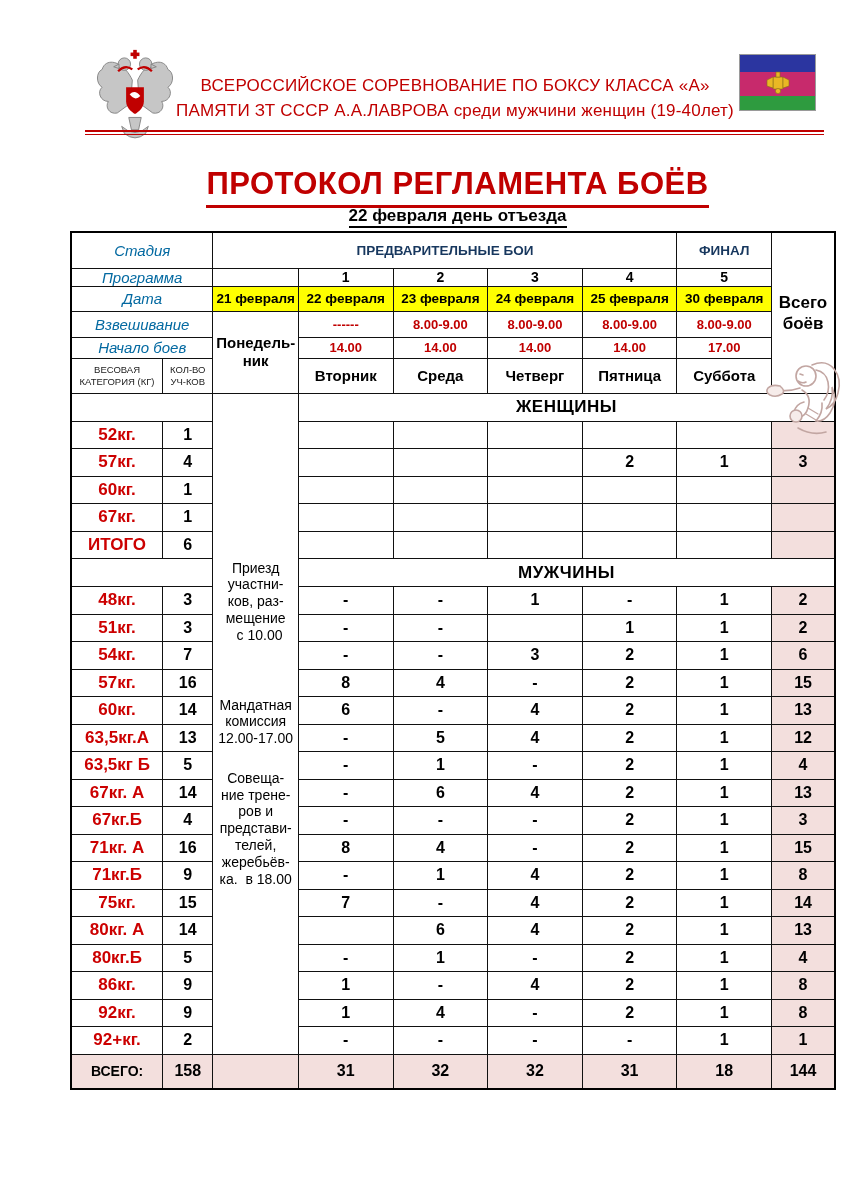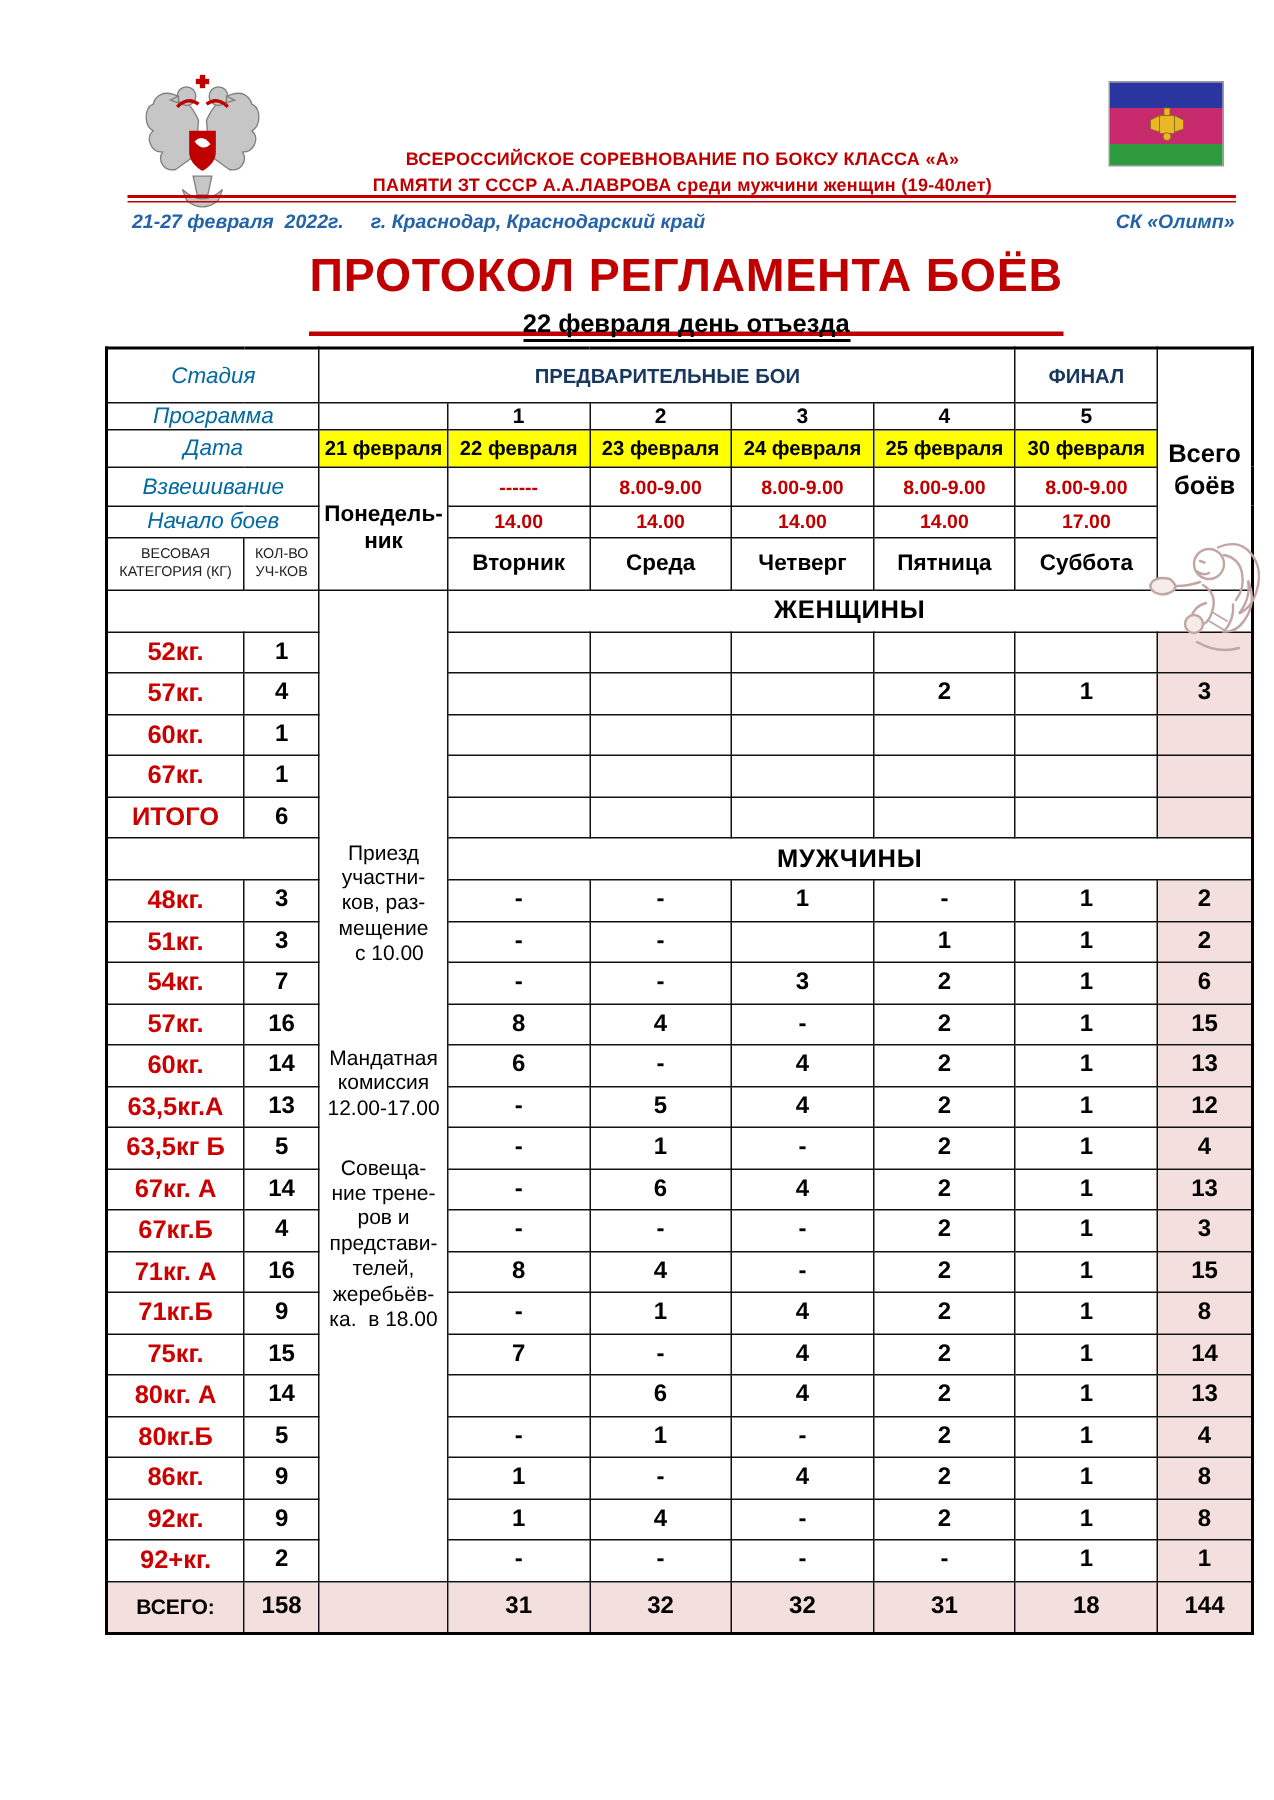--- a/index.html
+++ b/index.html
@@ -6,29 +6,29 @@
   .page{position:relative;width:849px;height:1200px;background:#fff;overflow:hidden;
         font-family:"Liberation Sans", sans-serif;color:#000;}
 
   
   .emblem{position:absolute;left:95px;top:44px;width:80px;height:106px;}
   .flag{position:absolute;left:739px;top:54px;width:75px;height:55px;border:1px solid #9a9a9a;}
   .flag .stripe-blue{height:30%;background:#2B35A0;}
   .flag .stripe-crimson{height:45%;background:#C72A6C;position:relative;}
   .flag .stripe-green{height:25%;background:#2E9B3F;}
   .flag svg{position:absolute;left:50%;top:50%;transform:translate(-50%,-54%);}
-  .titles{position:absolute;left:150px;top:98px;width:610px;text-align:center;
-          color:#C00000;font-weight:bold;font-size:12px;line-height:1.45;letter-spacing:.2px;}
+  .titles{position:absolute;left:150px;top:74px;width:610px;text-align:center;
+          color:#C00000;font-weight:normal;font-size:17px;line-height:1.45;letter-spacing:.2px;}
   .rule2{position:absolute;left:85px;right:25px;top:130px;height:2px;
          border-top:2.5px solid #C00000;border-bottom:1.5px solid #C00000;}
   .infoline{position:absolute;left:88px;right:26px;top:140px;display:flex;justify-content:space-between;
             color:#2563A8;font-style:italic;font-weight:bold;font-size:13px;}
   .doctitle-wrap{position:absolute;left:66px;right:0;top:166px;text-align:center;}
   .doctitle{display:inline-block;color:#C00000;font-weight:bold;font-size:31px;letter-spacing:.5px;
-            border-bottom:3px solid #C00000;padding-bottom:19px;}
+            border-bottom:3px solid #C00000;padding-bottom:3px;}
   .subtitle-wrap{position:absolute;left:66px;right:0;top:206px;text-align:center;}
   .subtitle{display:inline-block;font-weight:bold;font-size:17px;border-bottom:2px solid #000;}
 
   
   table.sched{position:absolute;left:70px;top:231px;width:766px;border-collapse:collapse;
               table-layout:fixed;border:2.6px solid #000;}
   table.sched td{border:1.4px solid #111;padding:0 2px;text-align:center;vertical-align:middle;
                  overflow:hidden;}
   .r-stage{height:36px}.r-prog{height:14px}.r-date{height:25px}.r-weigh{height:26px}
   .r-start{height:21px}.r-days{height:35px}.r-section{height:28px}.data-row{height:27.5px}
@@ -101,24 +101,20 @@
           <rect x="11" y="1" width="4" height="5"></rect>
           <circle cx="13" cy="20" r="2.6"></circle>
         </g>
       </svg>
     </div>
     <div class="stripe-green"></div>
   </div>
 
   <div class="rule2"></div>
 
-  <div class="infoline">
-    <span>21-27 февраля&nbsp; 2022г.&nbsp;&nbsp;&nbsp;&nbsp; г. Краснодар, Краснодарский край</span>
-    <span>СК «Олимп»</span>
-  </div>
 
   <div class="doctitle-wrap">
     <span class="doctitle">ПРОТОКОЛ РЕГЛАМЕНТА БОЁВ</span>
   </div>
   <div class="subtitle-wrap">
     <span class="subtitle">22 февраля день отъезда</span>
   </div>
 
   <table class="sched">
     <colgroup>

